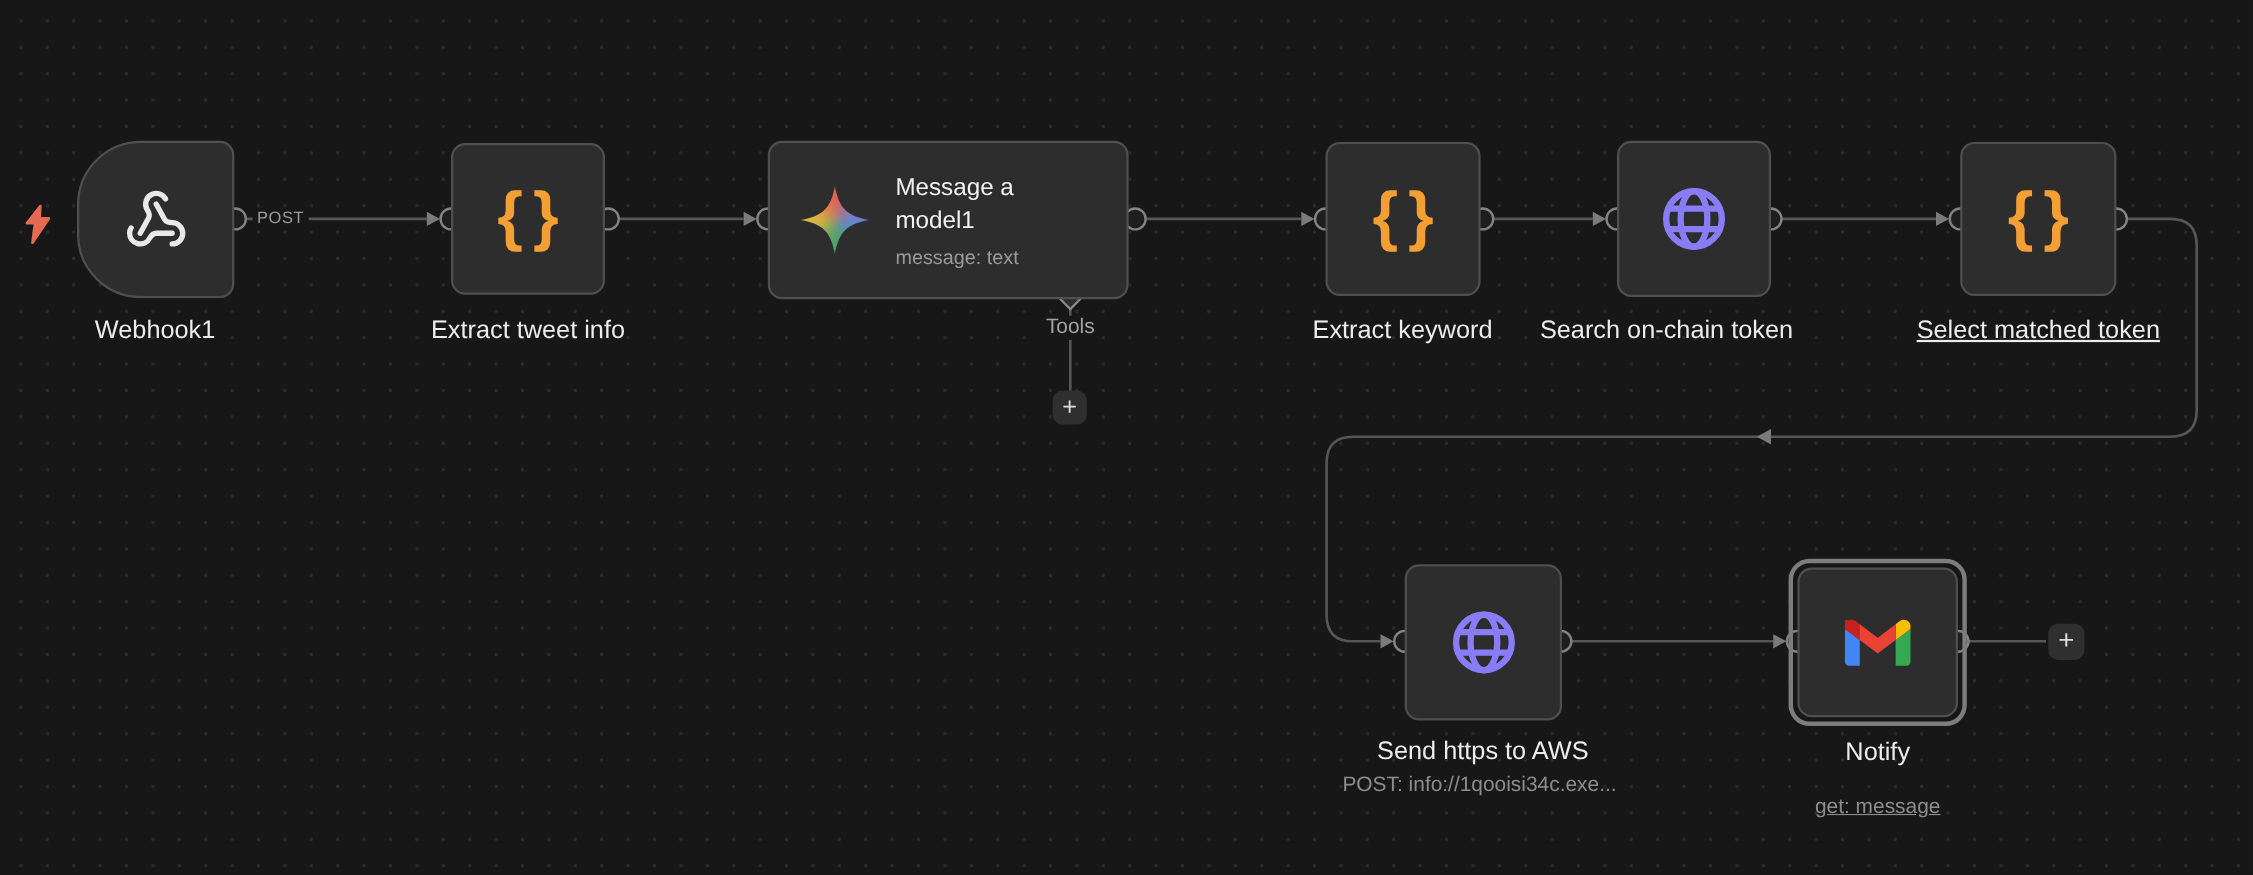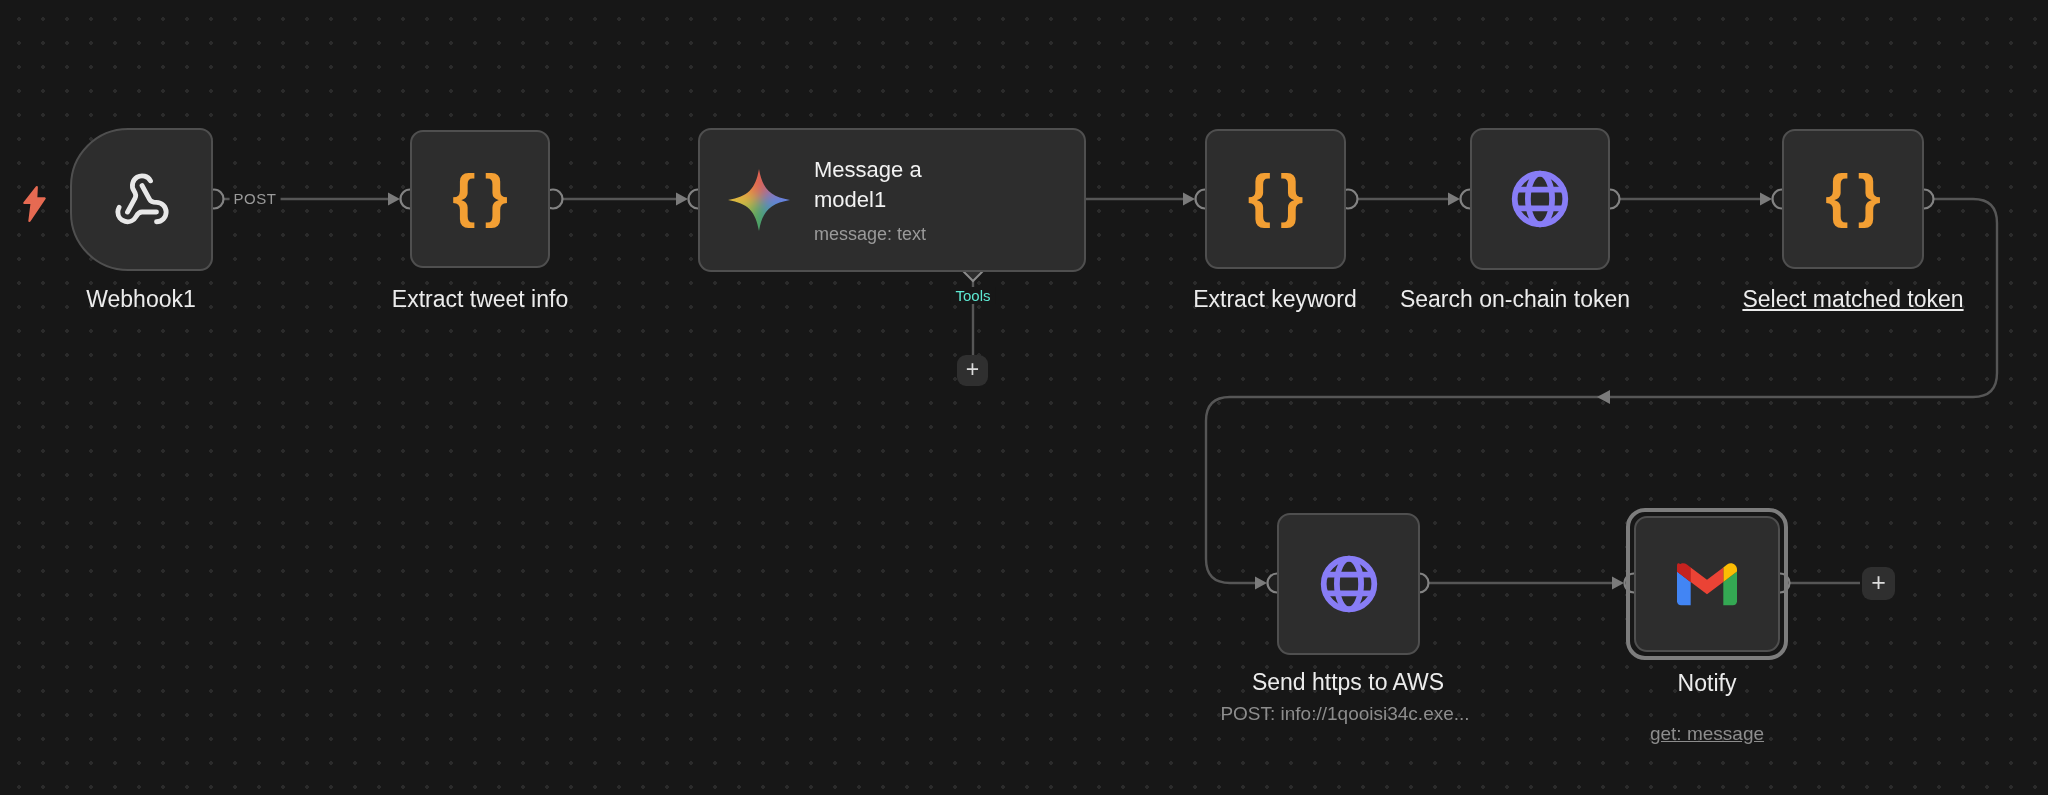--- a/index.html
+++ b/index.html
@@ -33,21 +33,21 @@
   }
   .node-sublabel{
     position:absolute;color:#8d8d8d;font-size:19px;font-weight:400;
     text-align:center;white-space:nowrap;transform:translateX(-50%);
   }
   .edge-label{
     position:absolute;color:#9a9a9a;font-size:15px;letter-spacing:.5px;
     background:#171717;padding:0 4px;transform:translateX(-50%);text-align:right;
   }
   .tools-label{
-    position:absolute;color:#5eead4;font-size:15px;background:#171717;
+    position:absolute;color:#a3a3a3;font-size:19px;background:#171717;
     padding:0 5px;transform:translateX(-50%);
   }
 
   .braces{font-size:60px;font-weight:700;color:#f39f33;display:flex;gap:9px;
     line-height:1;align-items:center;margin-top:-6px;}
   .braces span{display:block;}
 
   .sparkle{position:relative;width:62px;height:62px;flex:0 0 62px;
     clip-path:path("M31 0 C34.5 20 42 27.5 62 31 C42 34.5 34.5 42 31 62 C27.5 42 20 34.5 0 31 C20 27.5 27.5 20 31 0 Z");}
   .sparkle-fill{position:absolute;inset:-10px;
@@ -137,21 +137,21 @@
   <div class="node-label" style="left:141px;top:286px;">Webhook1</div>
 
   <div class="node" style="left:410px;top:130px;width:140px;height:138px;">
     <div class="braces">
       <span>{</span>
         <span>}</span>
     </div>
   </div>
   <div class="node-label" style="left:480px;top:286px;">Extract tweet info</div>
 
-  <div class="node wide" style="left:698px;top:128px;width:388px;height:144px;">
+  <div class="node wide" style="left:698px;top:128px;width:328px;height:144px;">
     <div class="sparkle">
       <div class="sparkle-fill"></div>
     </div>
     <div class="model-text">
       <div class="model-title">
         <div>Message a</div>
         <div>model1</div>
       </div>
       <div class="model-sub">message: text</div>
     </div>

